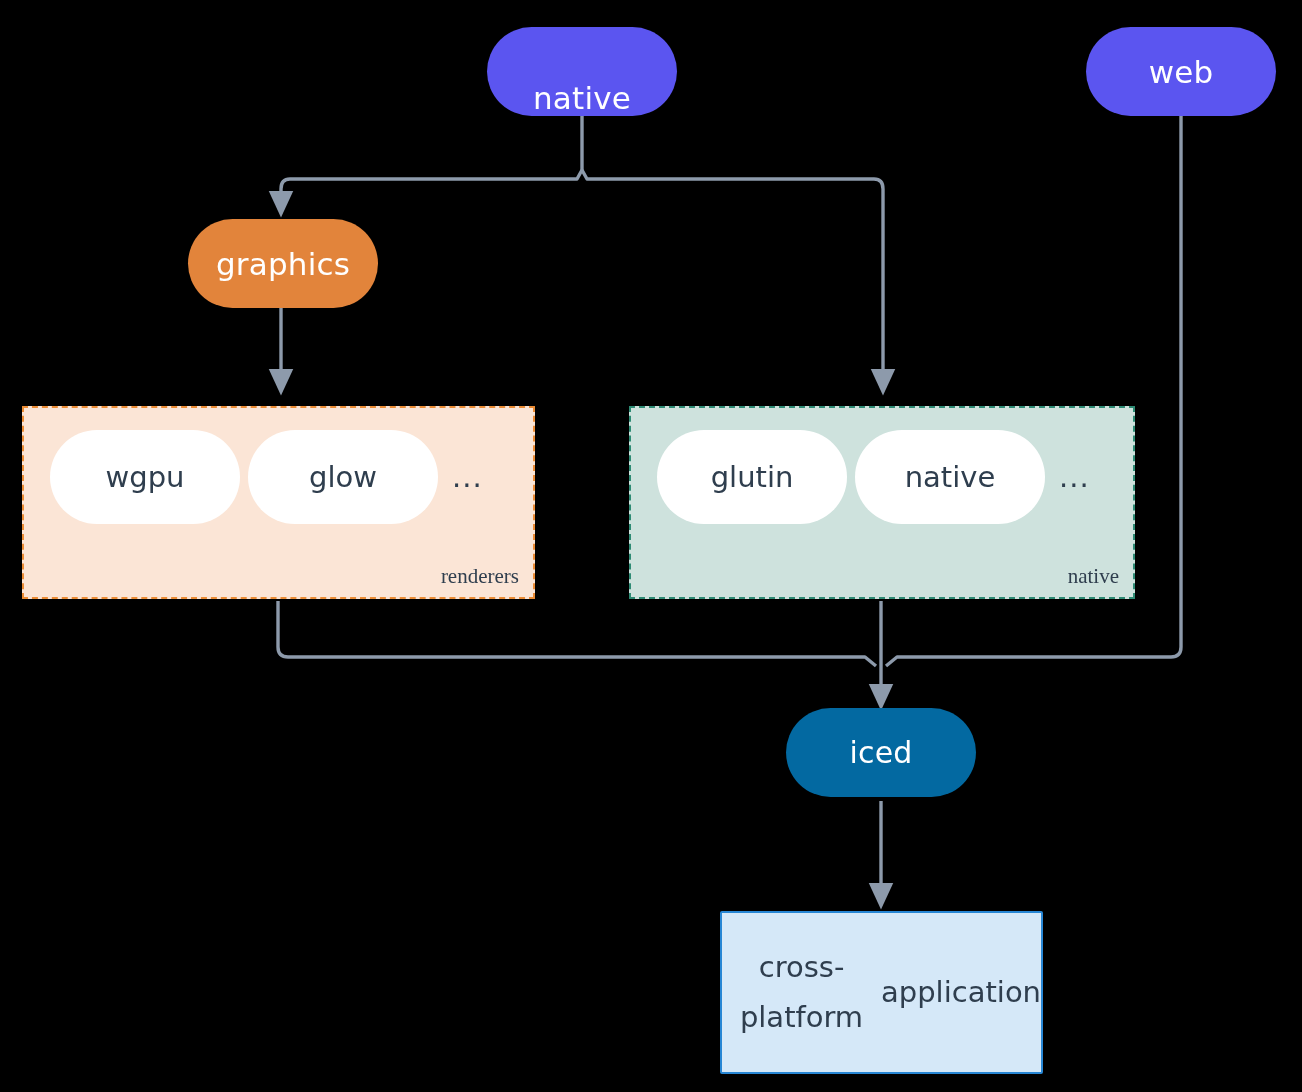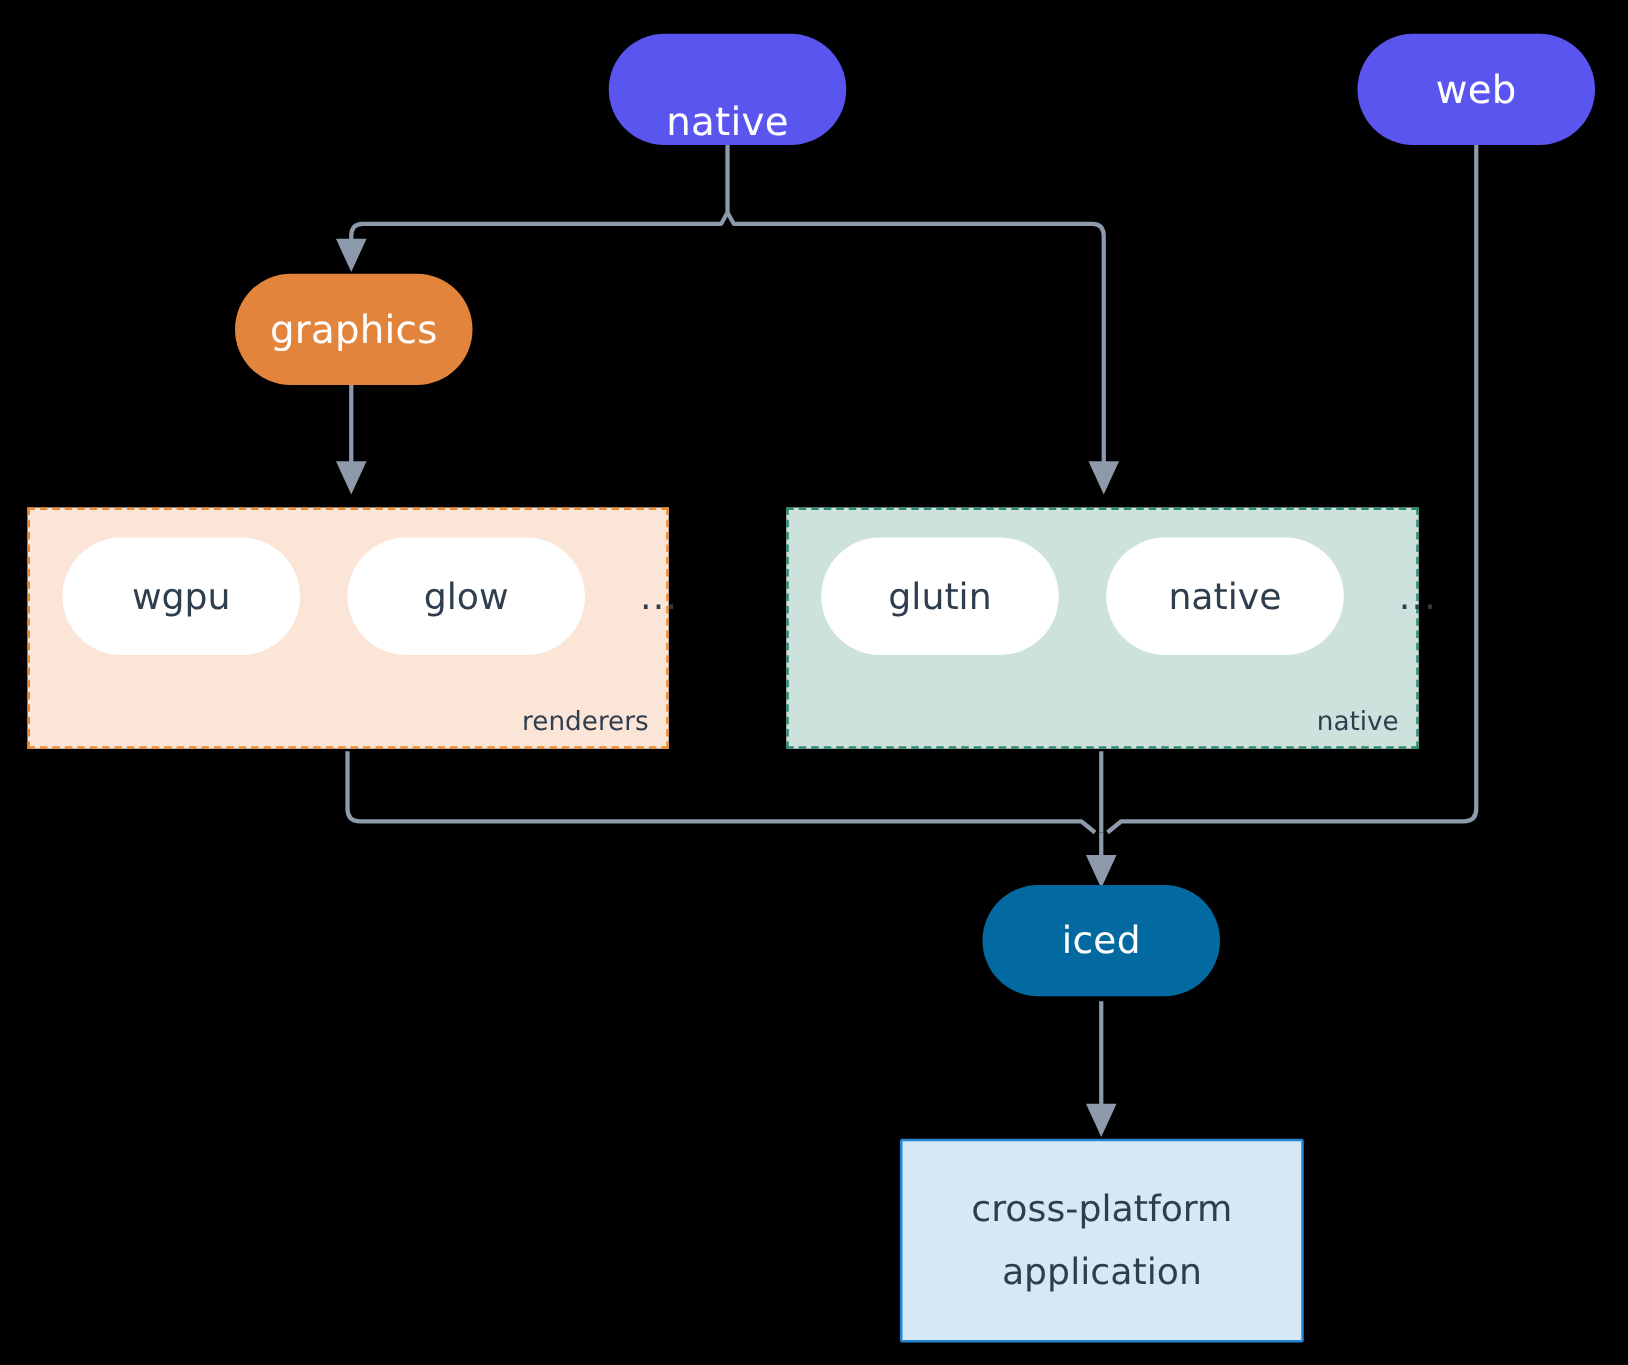--- a/index.html
+++ b/index.html
@@ -81,28 +81,29 @@
     background: #CEE2DD;
     border: 2px dashed #2E8B74;
   }
   .group-label {
     position: absolute;
     right: 14px;
     bottom: 8px;
     font-size: 21px;
     color: #2F3E4E;
     white-space: nowrap;
+    font-family: Liberation Serif, serif;
   }
   .group-items {
     position: absolute;
     left: 26px;
     top: 22px;
     display: flex;
     align-items: center;
-    gap: 38px;
+    gap: 8px;
   }
   .item-pill {
     height: 94px;
     min-width: 190px;
     padding: 0 26px;
     box-sizing: border-box;
     background: #ffffff;
     border-radius: 9999px;
     display: flex;
     align-items: center;
@@ -121,21 +122,21 @@
   
   #node-application {
     left: 720px; top: 911px;
     width: 323px; height: 163px;
     background: #D5E8F8;
     border: 2px solid #2786D4;
     border-radius: 2px;
     color: #2F3E4E;
     font-size: 29px;
     line-height: 1.72;
-    flex-direction: column;
+    flex-direction: row;
     white-space: normal;
   }
   #node-application span { display: block; }
 </style>
 </head>
 <body>
 
 <div id="diagram-root">
 
   <svg id="edge-layer" viewBox="0 0 1302 1092">

